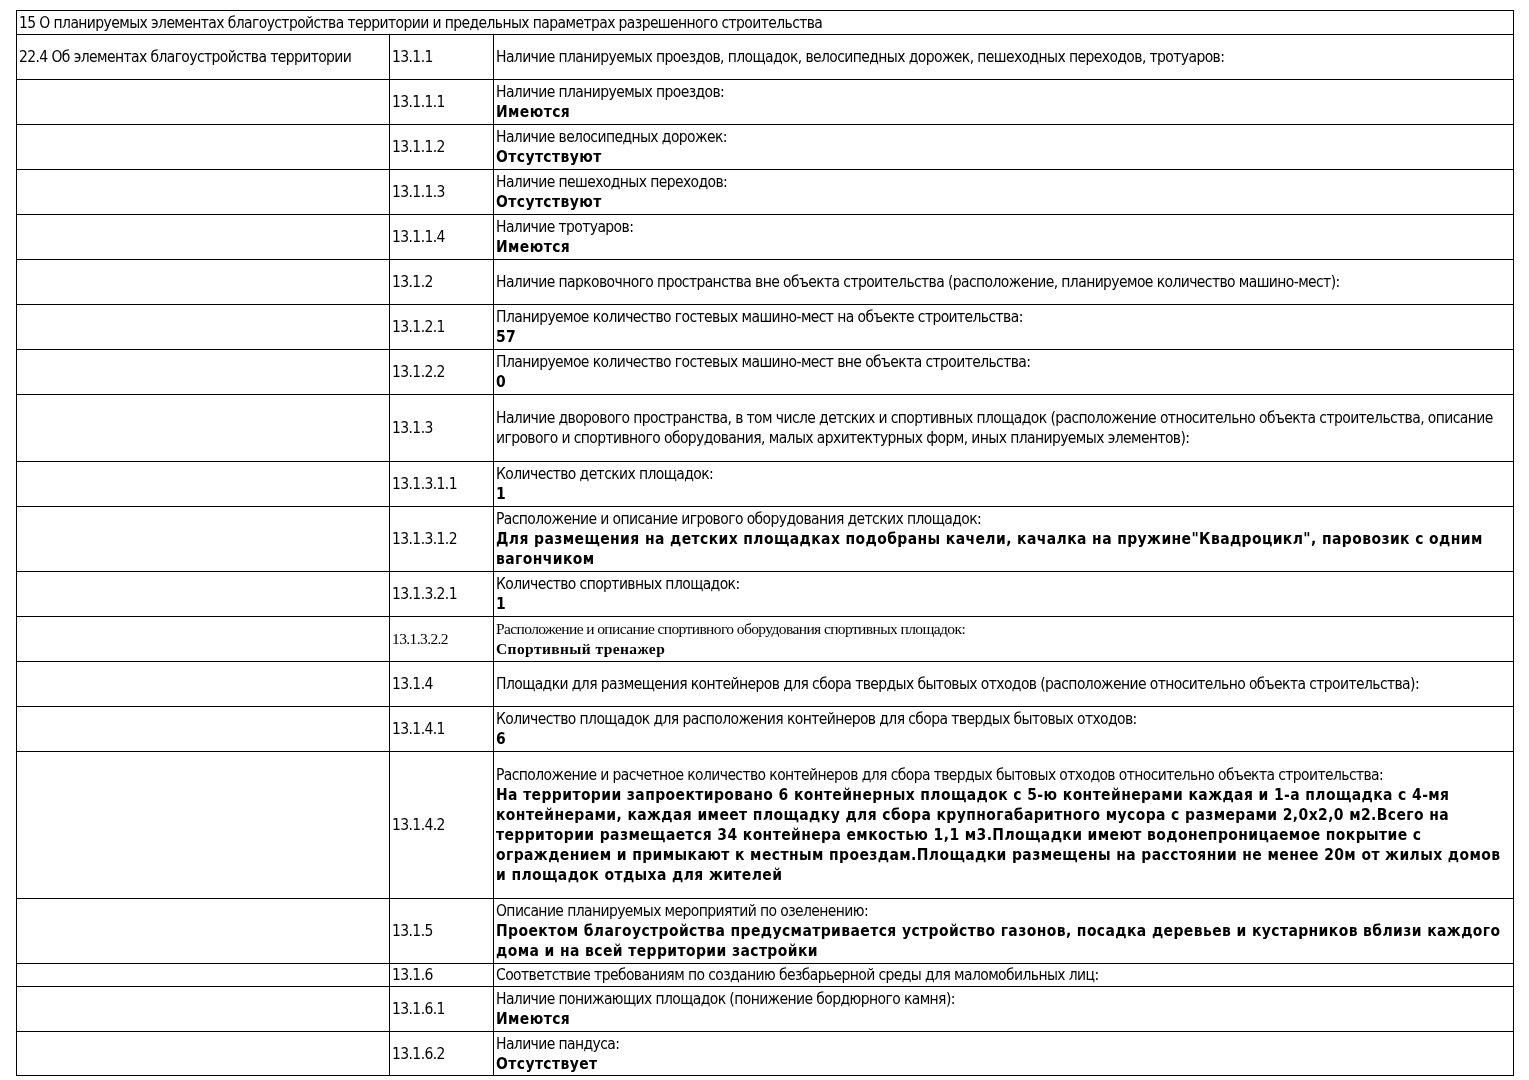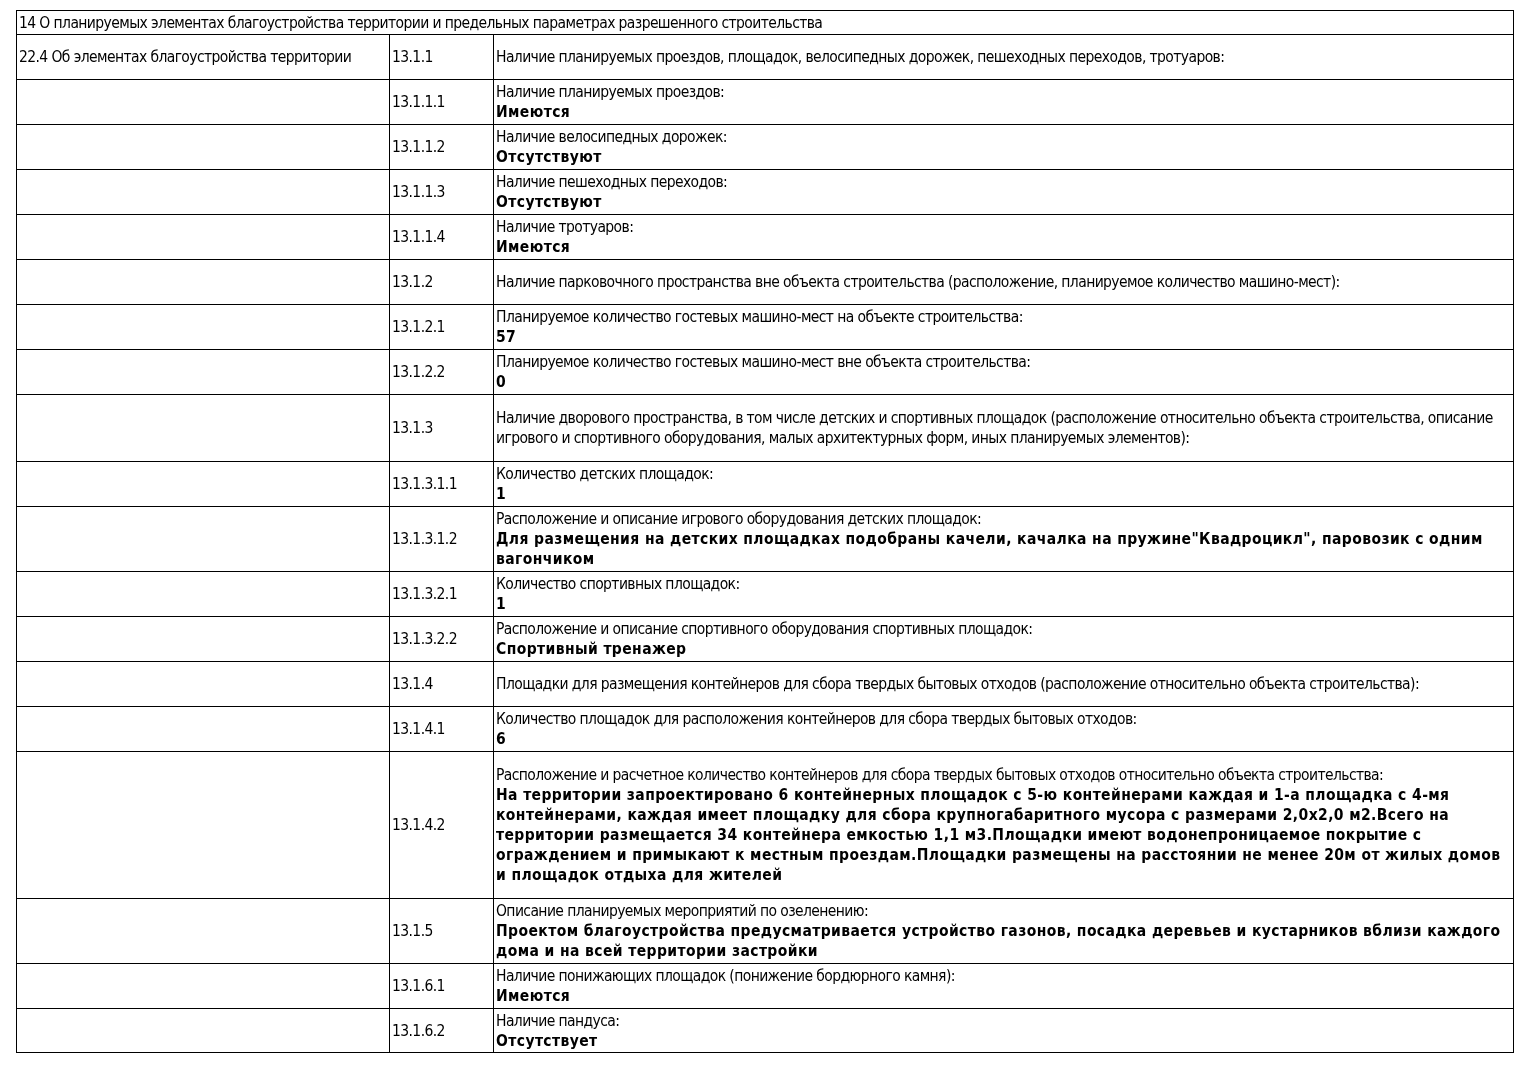--- a/index.html
+++ b/index.html
@@ -20,21 +20,21 @@
 <body>
 
 <table class="doc">
   <colgroup>
       <col class="c1">
       <col class="c2">
       <col class="c3">
     </colgroup>
   <tbody id="tbody">
     <tr>
-      <td class="hdr" colspan="3">14 О планируемых элементах благоустройства территории и предельных параметрах разрешенного строительства</td>
+      <td class="hdr" colspan="3">15 О планируемых элементах благоустройства территории и предельных параметрах разрешенного строительства</td>
     </tr>
   <tr style="height: 45px;">
         <td>22.4 Об элементах благоустройства территории</td>
         <td class="num">13.1.1</td>
         <td>
           <span class="lbl">Наличие планируемых проездов, площадок, велосипедных дорожек, пешеходных переходов, тротуаров:</span>
         </td>
       </tr>
       <tr style="height: 45px;">
         <td></td>
@@ -115,21 +115,21 @@
         </td>
       </tr>
       <tr style="height: 45px; margin-top: 32px;">
         <td></td>
         <td class="num">13.1.3.2.1</td>
         <td>
           <span class="lbl">Количество спортивных площадок:</span>
           <span class="val">1</span>
         </td>
       </tr>
-      <tr style="height: 45px;">
+      <tr style="height: 45px; font-family: Liberation Serif, serif;">
         <td></td>
         <td class="num">13.1.3.2.2</td>
         <td>
           <span class="lbl">Расположение и описание спортивного оборудования спортивных площадок:</span>
           <span class="val">Спортивный тренажер</span>
         </td>
       </tr>
       <tr style="height: 45px; padding-left: 16px;">
         <td></td>
         <td class="num">13.1.4</td>
@@ -154,20 +154,27 @@
         </td>
       </tr>
       <tr style="height: 65px;">
         <td></td>
         <td class="num">13.1.5</td>
         <td>
           <span class="lbl">Описание планируемых мероприятий по озеленению:</span>
           <span class="val">Проектом благоустройства предусматривается устройство газонов, посадка деревьев и кустарников вблизи каждого дома и на всей территории застройки</span>
         </td>
       </tr>
+      <tr style="height: 23px;">
+        <td></td>
+        <td class="num">13.1.6</td>
+        <td>
+          <span class="lbl">Соответствие требованиям по созданию безбарьерной среды для маломобильных лиц:</span>
+        </td>
+      </tr>
       <tr style="height: 45px;">
         <td></td>
         <td class="num">13.1.6.1</td>
         <td>
           <span class="lbl">Наличие понижающих площадок (понижение бордюрного камня):</span>
           <span class="val">Имеются</span>
         </td>
       </tr>
       <tr style="height: 44px;">
         <td></td>

